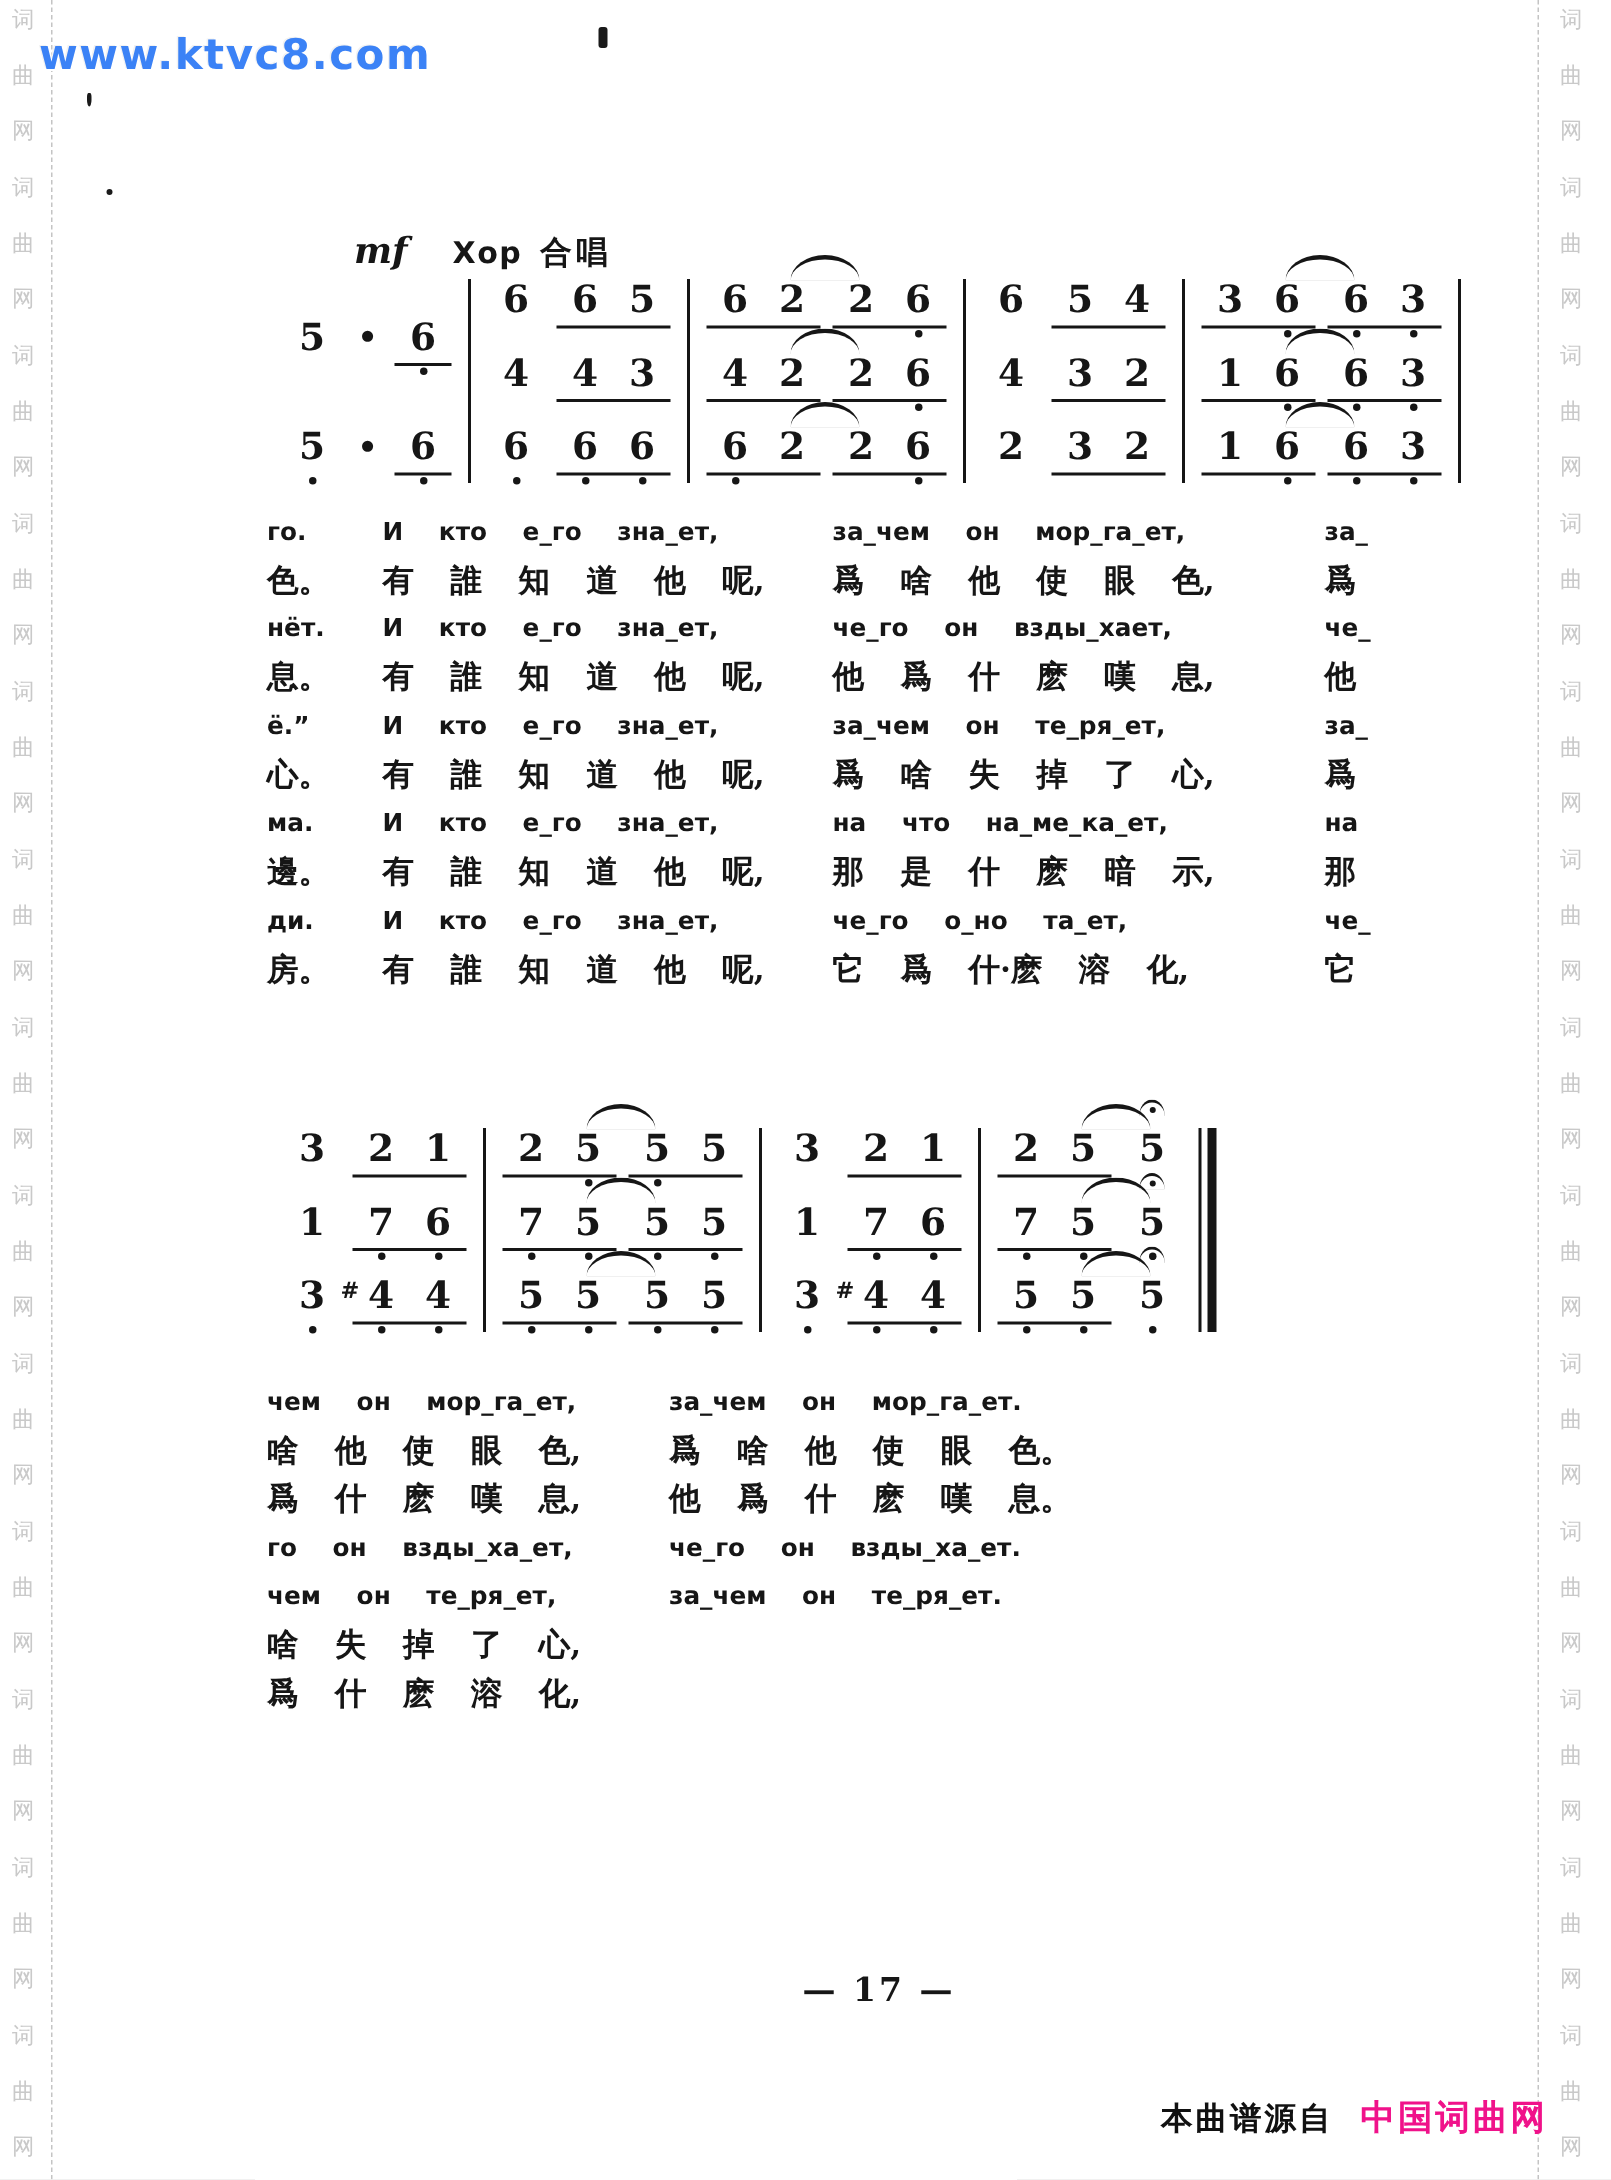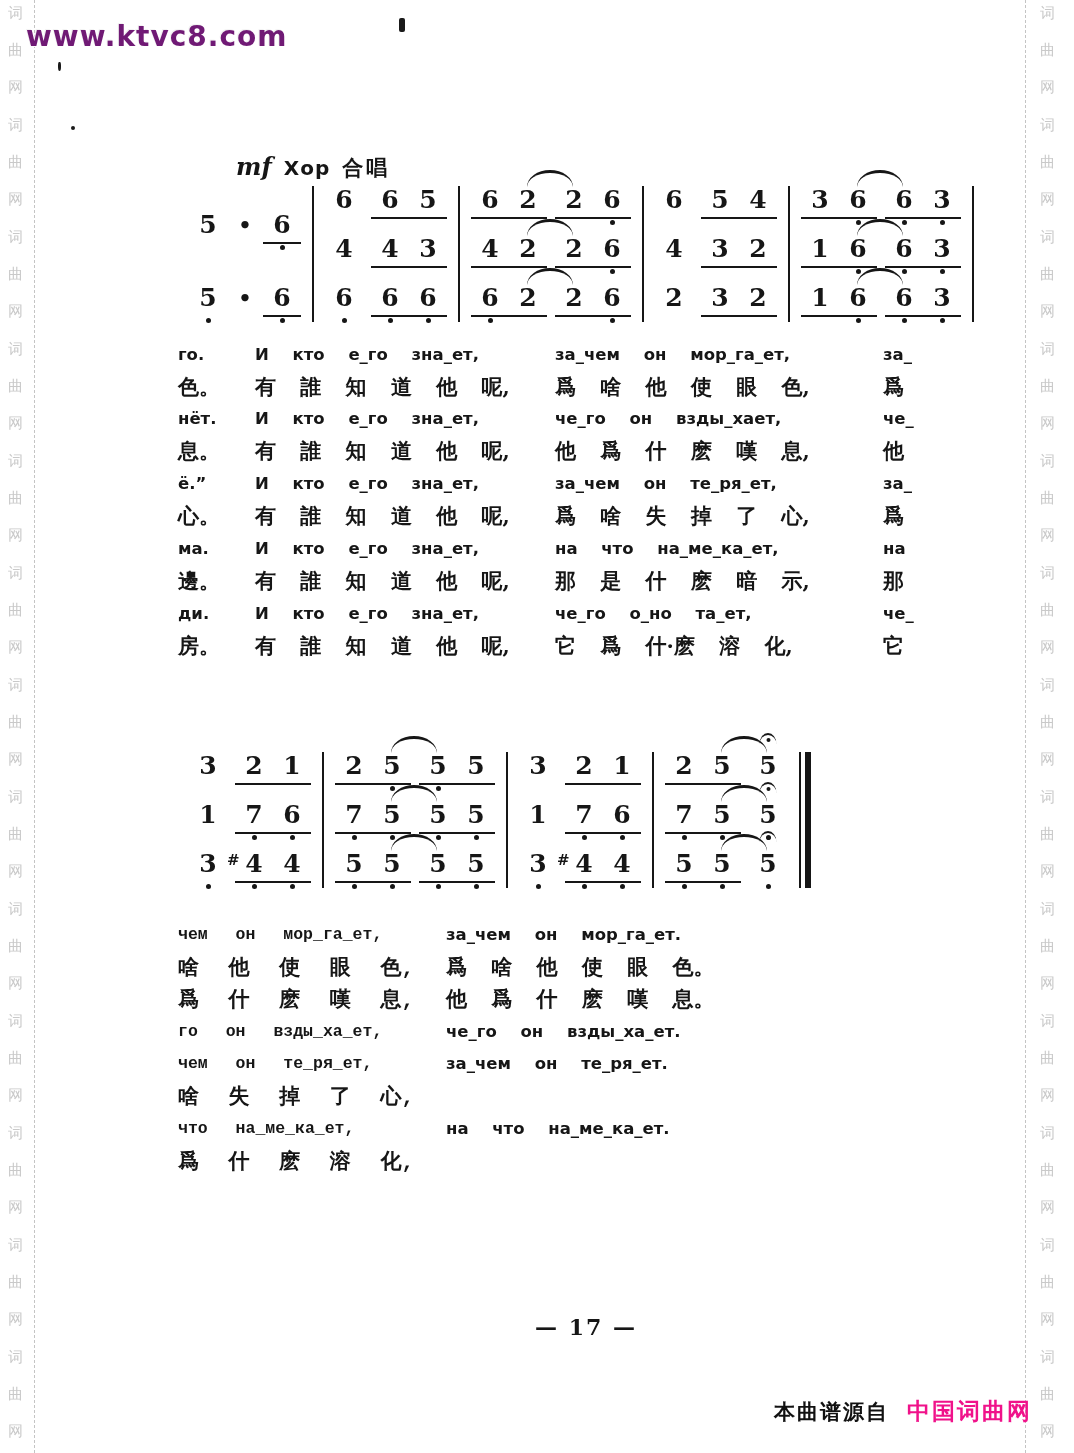--- a/index.html
+++ b/index.html
@@ -6,27 +6,27 @@
   .page{position:relative;width:1074px;height:1453px;margin:0 auto;background:#ffffff;overflow:hidden;
         font-family:"DejaVu Sans",sans-serif;color:#161616;}
   
   .side-col{position:absolute;top:0;bottom:0;width:34px;}
   .side-col.left{left:0;border-right:1px dashed #c4c4c4;}
   .side-col.right{right:8px;border-left:1px dashed #c4c4c4;padding-left:6px;}
   .wm-char{position:absolute;left:8px;font:15px "DejaVu Serif",serif;color:#c9c9c9;}
   .side-col.right .wm-char{left:14px;}
   
   .site-wm{position:absolute;left:26px;top:20px;font:bold 28px "DejaVu Sans",sans-serif;
-           color:#701a75;letter-spacing:1px;text-shadow:1px 1px 0 #fff,-1px -1px 0 #f2f2f2;}
+           color:#3b82f6;letter-spacing:1px;text-shadow:1px 1px 0 #fff,-1px -1px 0 #f2f2f2;}
   
   .ink{position:absolute;background:#1a1a1a;border-radius:2px;}
   
   .mhead{position:absolute;left:236px;top:152px;display:flex;align-items:baseline;gap:12px;}
   .mhead .dyn{font:bold italic 24px "DejaVu Serif",serif;}
-  .mhead .ru-l{font:bold 20px "DejaVu Sans",sans-serif;letter-spacing:1px;}
+  .mhead .ru-l{font:bold 20px "DejaVu Sans",sans-serif;letter-spacing:1px;margin-left:18px;}
   .mhead .zh-l{font:bold 21px "DejaVu Serif",serif;letter-spacing:3px;}
   
   .system{position:absolute;display:flex;align-items:flex-start;}
   .sys1{left:183px;top:186px;}
   .sys2{left:183px;top:752px;}
   .measure{display:flex;flex-direction:column;padding:0 4px;}
   .vrow{height:49px;display:flex;align-items:flex-start;gap:8px;padding:0 2px;}
   .vrow.shift-half{transform:translateY(25px);}
   .note{position:relative;display:inline-block;width:38px;height:27px;text-align:center;}
   .note .digit{display:block;font:bold 25px "DejaVu Serif",serif;line-height:27px;}
@@ -50,21 +50,21 @@
   .lyb1{left:178px;top:326px;width:745px;}
   .lyb2{left:178px;top:906px;width:570px;}
   .lyr-row{height:32.4px;display:flex;align-items:center;}
   .lyr-row.ru{font:bold 16.5px "DejaVu Sans",sans-serif;word-spacing:18px;}
   .lyr-row.zh{font:600 21px "DejaVu Serif",serif;word-spacing:17px;}
   .lyr-col{display:inline-block;white-space:nowrap;overflow:visible;}
   .lyb1 .c0{width:77px;}
   .lyb1 .c1{width:300px;}
   .lyb1 .c2{width:328px;}
   .lyb1 .c3{flex:1;}
-  .lyb2 .c0{width:268px;font-family:Liberation Mono, monospace;}
+  .lyb2 .c0{width:268px;}
   .lyb2 .c1{flex:1;}
   
   .pagenum{position:absolute;left:503px;top:1314px;font:bold 22px "DejaVu Serif",serif;letter-spacing:2px;margin-left:32px;}
   .src-line{position:absolute;right:42px;top:1396px;display:flex;gap:18px;align-items:baseline;}
   .src-line .pfx{font:bold 21px "DejaVu Serif",serif;color:#111;letter-spacing:2px;}
   .src-line .site{font:bold 23px "DejaVu Serif",serif;letter-spacing:2px;}
 </style>
 </head>
 <body>
 
@@ -725,24 +725,20 @@
         <span class="lyr-col c0">го он взды_ха_ет,</span>
         <span class="lyr-col c1">че_го он взды_ха_ет.</span>
       </div>
       <div class="lyr-row ru">
         <span class="lyr-col c0">чем он те_ря_ет,</span>
         <span class="lyr-col c1">за_чем он те_ря_ет.</span>
       </div>
       <div class="lyr-row zh">
         <span class="lyr-col c0">啥 失 掉 了 心,</span>
       </div>
-      <div class="lyr-row ru">
-        <span class="lyr-col c0">что на_ме_ка_ет,</span>
-        <span class="lyr-col c1">на что на_ме_ка_ет.</span>
-      </div>
       <div class="lyr-row zh">
         <span class="lyr-col c0">爲 什 麽 溶 化,</span>
       </div>
     </div>
 
   <div class="pagenum">— 17 —</div>
 
   <div class="src-line">
     <span class="pfx">本曲谱源自</span>
     <span class="site" style="color: rgb(240, 18, 138);">中国词曲网</span>

